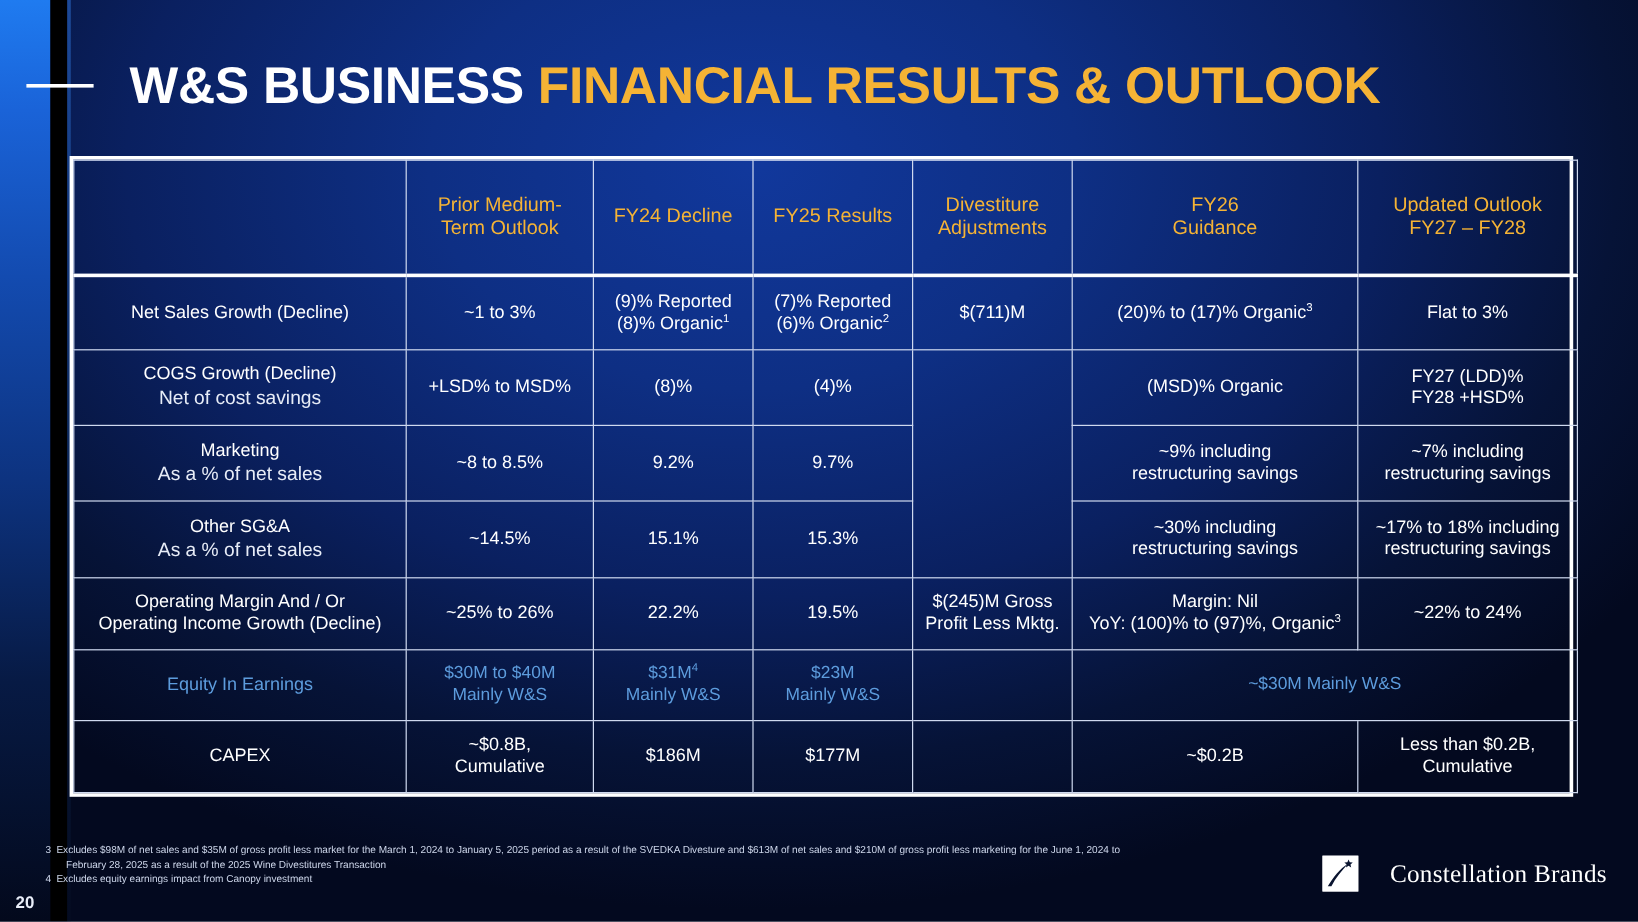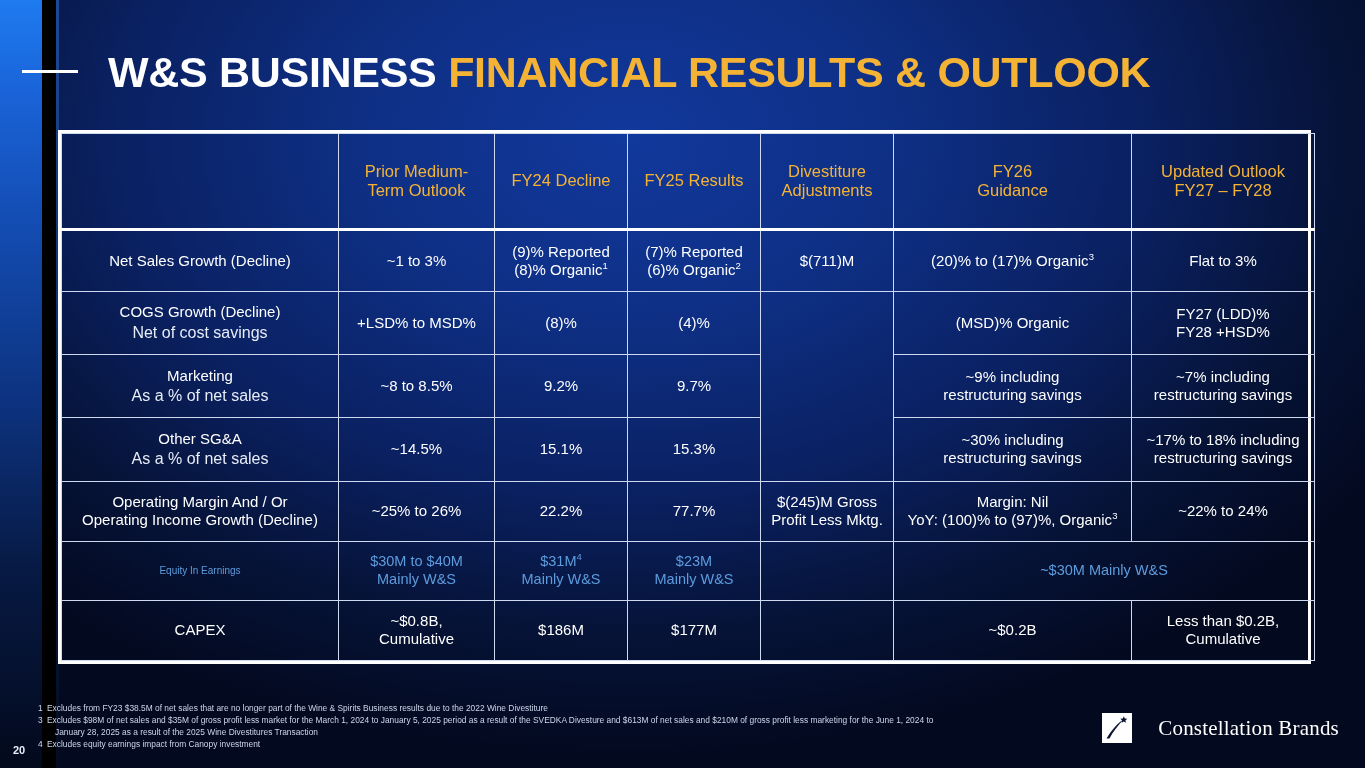--- a/index.html
+++ b/index.html
@@ -116,21 +116,21 @@
   }
   td.rowlabel .sub {
     display: block;
     font-size: 16px;
     margin-top: 1px;
     color: #e7ecf7;
   }
 
   
   tr.equity td { color: #5d9cdd; font-size: 14.5px; }
-  tr.equity td.rowlabel { color: #5d9cdd; font-size: 10px; }
+  tr.equity td.rowlabel { color: #5d9cdd; font-size: 15px; }
 
   td.empty { }
 
   sup { font-size: 9.5px; vertical-align: super; line-height: 0; }
 
   
   .footnotes {
     position: absolute;
     left: 38px;
     top: 702px;
@@ -141,21 +141,21 @@
   }
   .footnotes .fn { white-space: nowrap; }
   .footnotes .fn .num { display: inline-block; width: 9px; }
   .footnotes .fn.cont { padding-left: 17px; }
 
   
   .pagenum {
     position: absolute;
     left: 13px; top: 744px;
     color: #e8edf8;
-    font-size: 11px;
+    font-size: 14px;
     font-weight: bold;
   }
 
   
   .logo {
     position: absolute;
     right: 26px;
     top: 713px;
     display: flex;
     align-items: center;
@@ -293,21 +293,21 @@
           </td>
         </tr>
 
         <tr>
           <td class="rowlabel">
             <span>Operating Margin And / Or</span><br>
             <span>Operating Income Growth (Decline)</span>
           </td>
           <td>~25% to 26%</td>
           <td>22.2%</td>
-          <td>77.7%</td>
+          <td>19.5%</td>
           <td>
             <span>$(245)M Gross</span><br>
             <span>Profit Less Mktg.</span>
           </td>
           <td>
             <span>Margin: Nil</span><br>
             <span>YoY: (100)% to (97)%, Organic</span><sup>3</sup>
           </td>
           <td>~22% to 24%</td>
         </tr>
@@ -344,23 +344,22 @@
             <span>Less than $0.2B,</span><br>
             <span>Cumulative</span>
           </td>
         </tr>
 
       </tbody>
     </table>
   </div>
 
   <div class="footnotes">
-    <div class="fn"><span class="num">1</span><span>Excludes from FY23 $38.5M of net sales that are no longer part of the Wine &amp; Spirits Business results due to the 2022 Wine Divestiture</span></div>
     <div class="fn"><span class="num">3</span><span>Excludes $98M of net sales and $35M of gross profit less market for the March 1, 2024 to January 5, 2025 period as a result of the SVEDKA Divesture and $613M of net sales and $210M of gross profit less marketing for the June 1, 2024 to</span></div>
-    <div class="fn cont"><span>January 28, 2025 as a result of the 2025 Wine Divestitures Transaction</span></div>
+    <div class="fn cont"><span>February 28, 2025 as a result of the 2025 Wine Divestitures Transaction</span></div>
     <div class="fn"><span class="num">4</span><span>Excludes equity earnings impact from Canopy investment</span></div>
   </div>
 
   <div class="pagenum">20</div>
 
   <div class="logo">
     <span class="logo-mark">
       <svg width="30" height="30" viewBox="0 0 30 30" aria-hidden="true">
         <rect x="0" y="0" width="30" height="30" fill="#ffffff"></rect>
         <path d="M4.5 25.5 C9 18 14.5 11 21.5 6.5 C16.5 12 11 18.5 7.5 25.5 Z" fill="#0b1530"></path>

